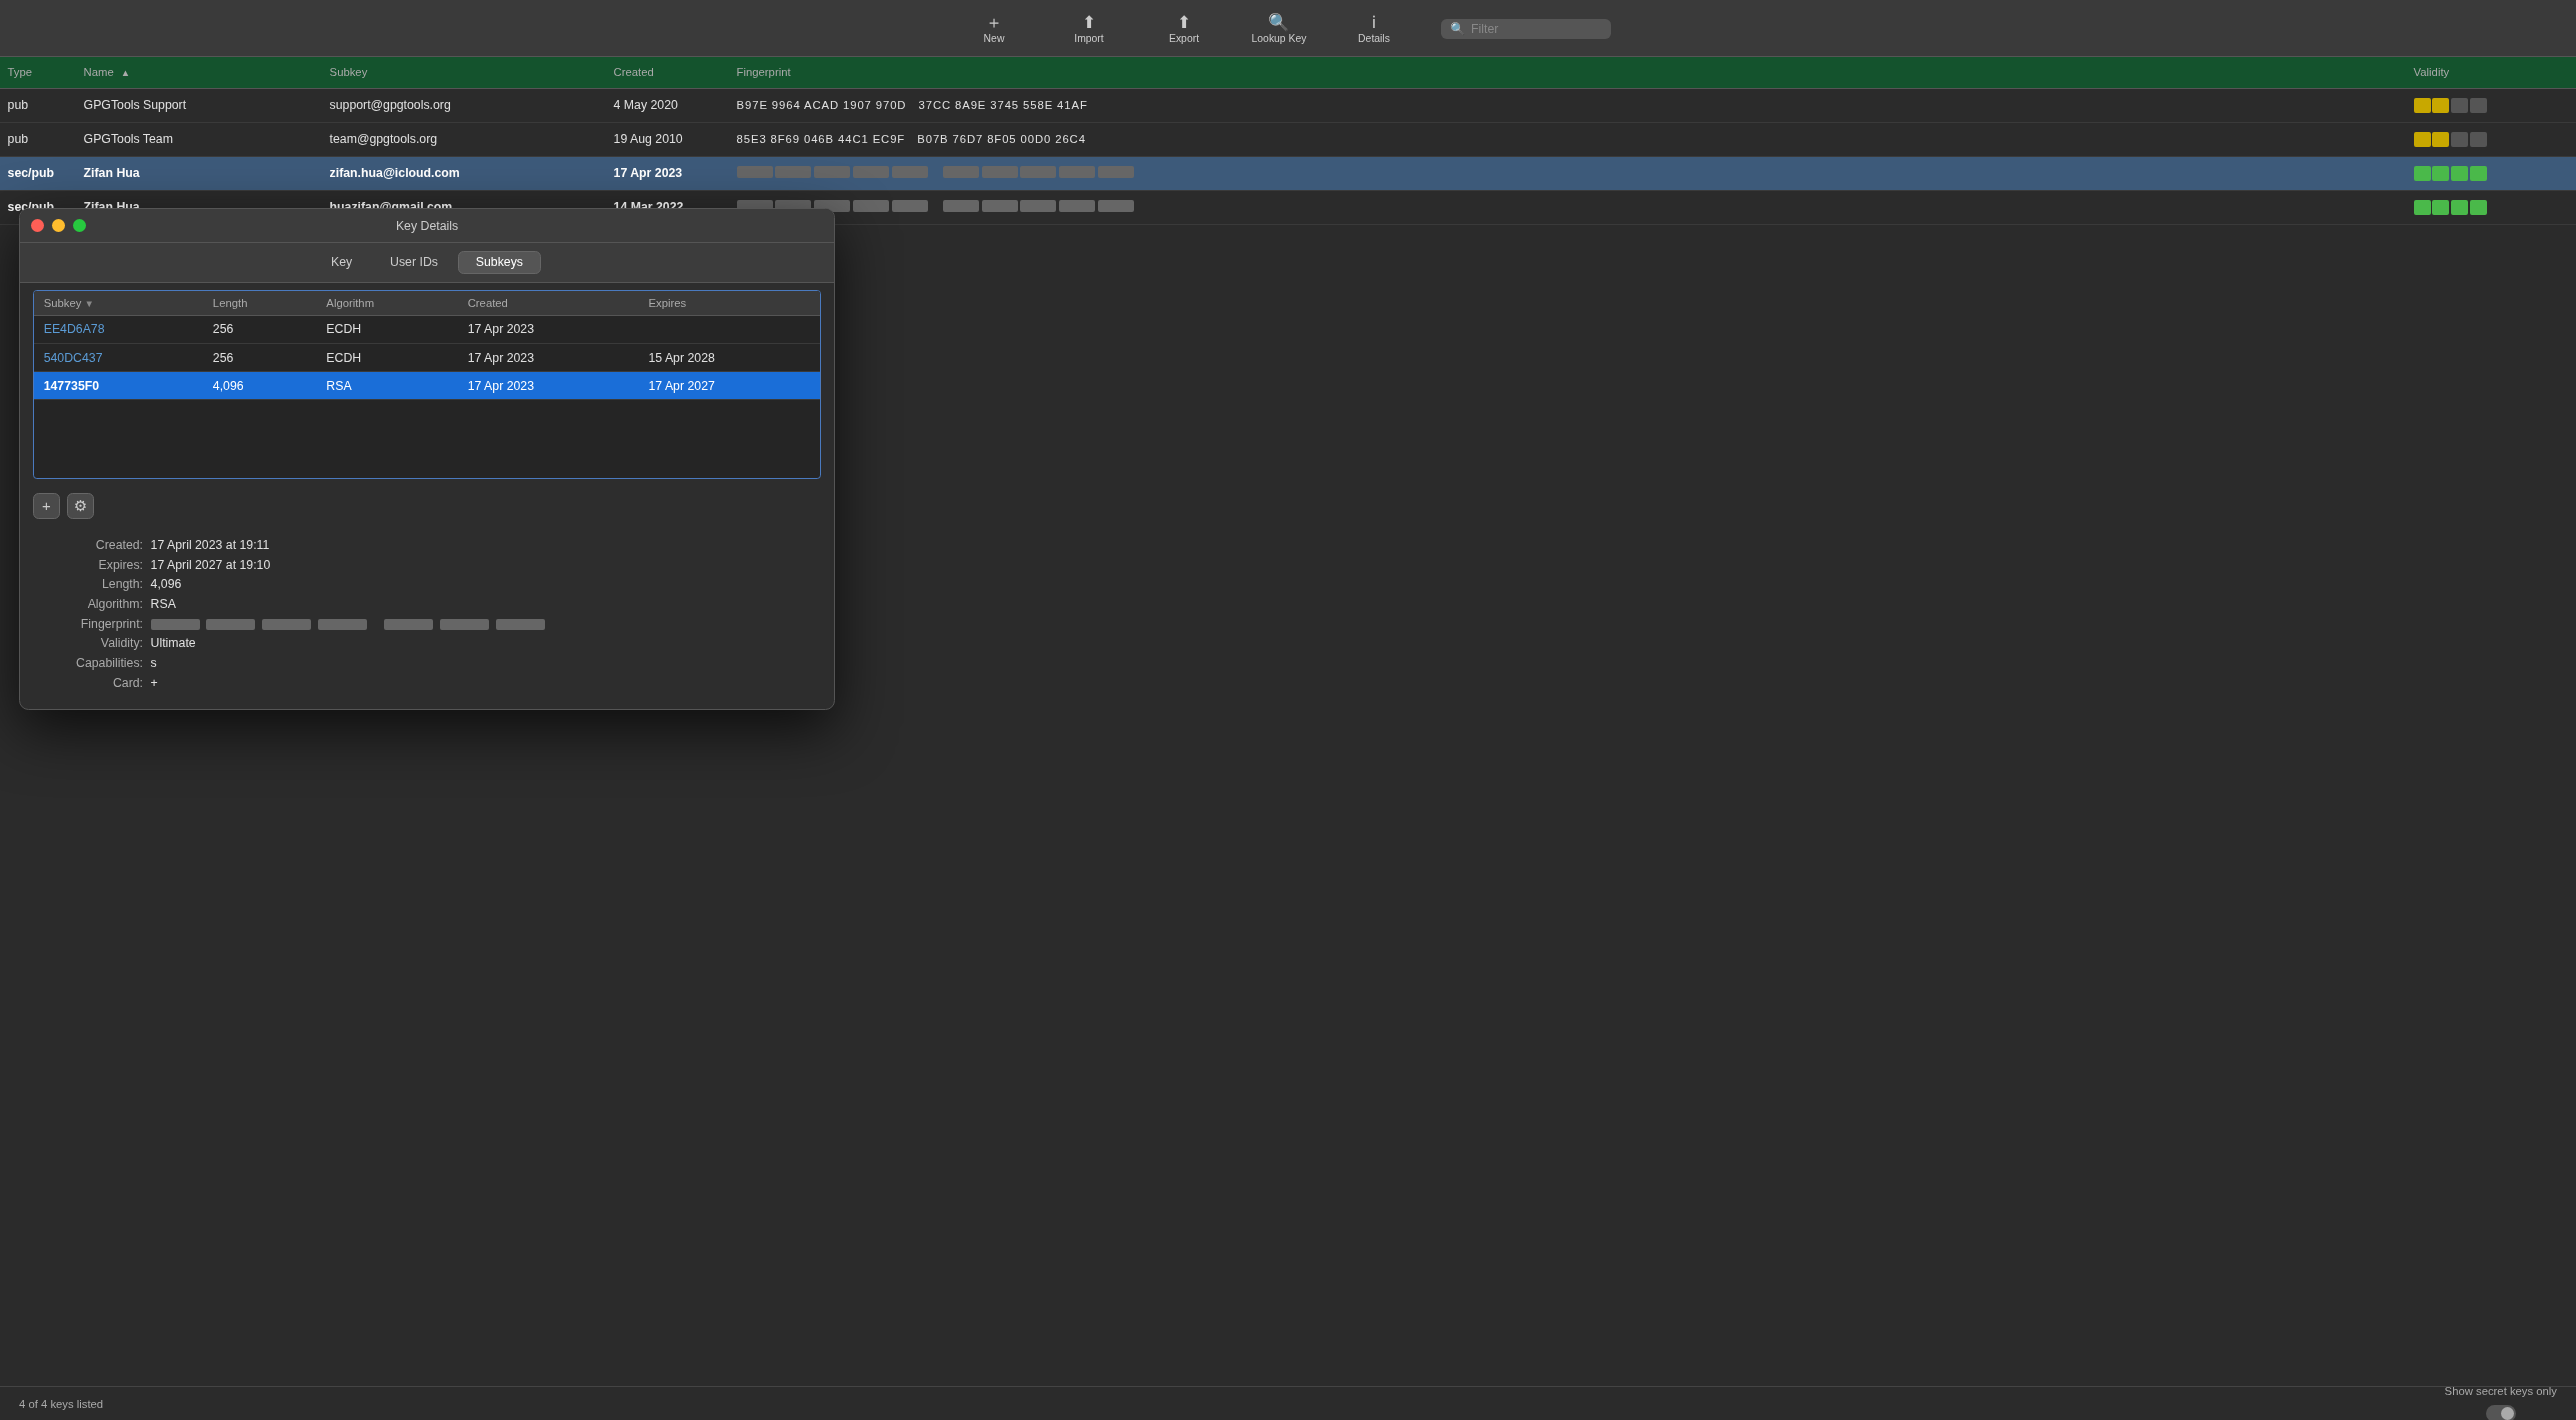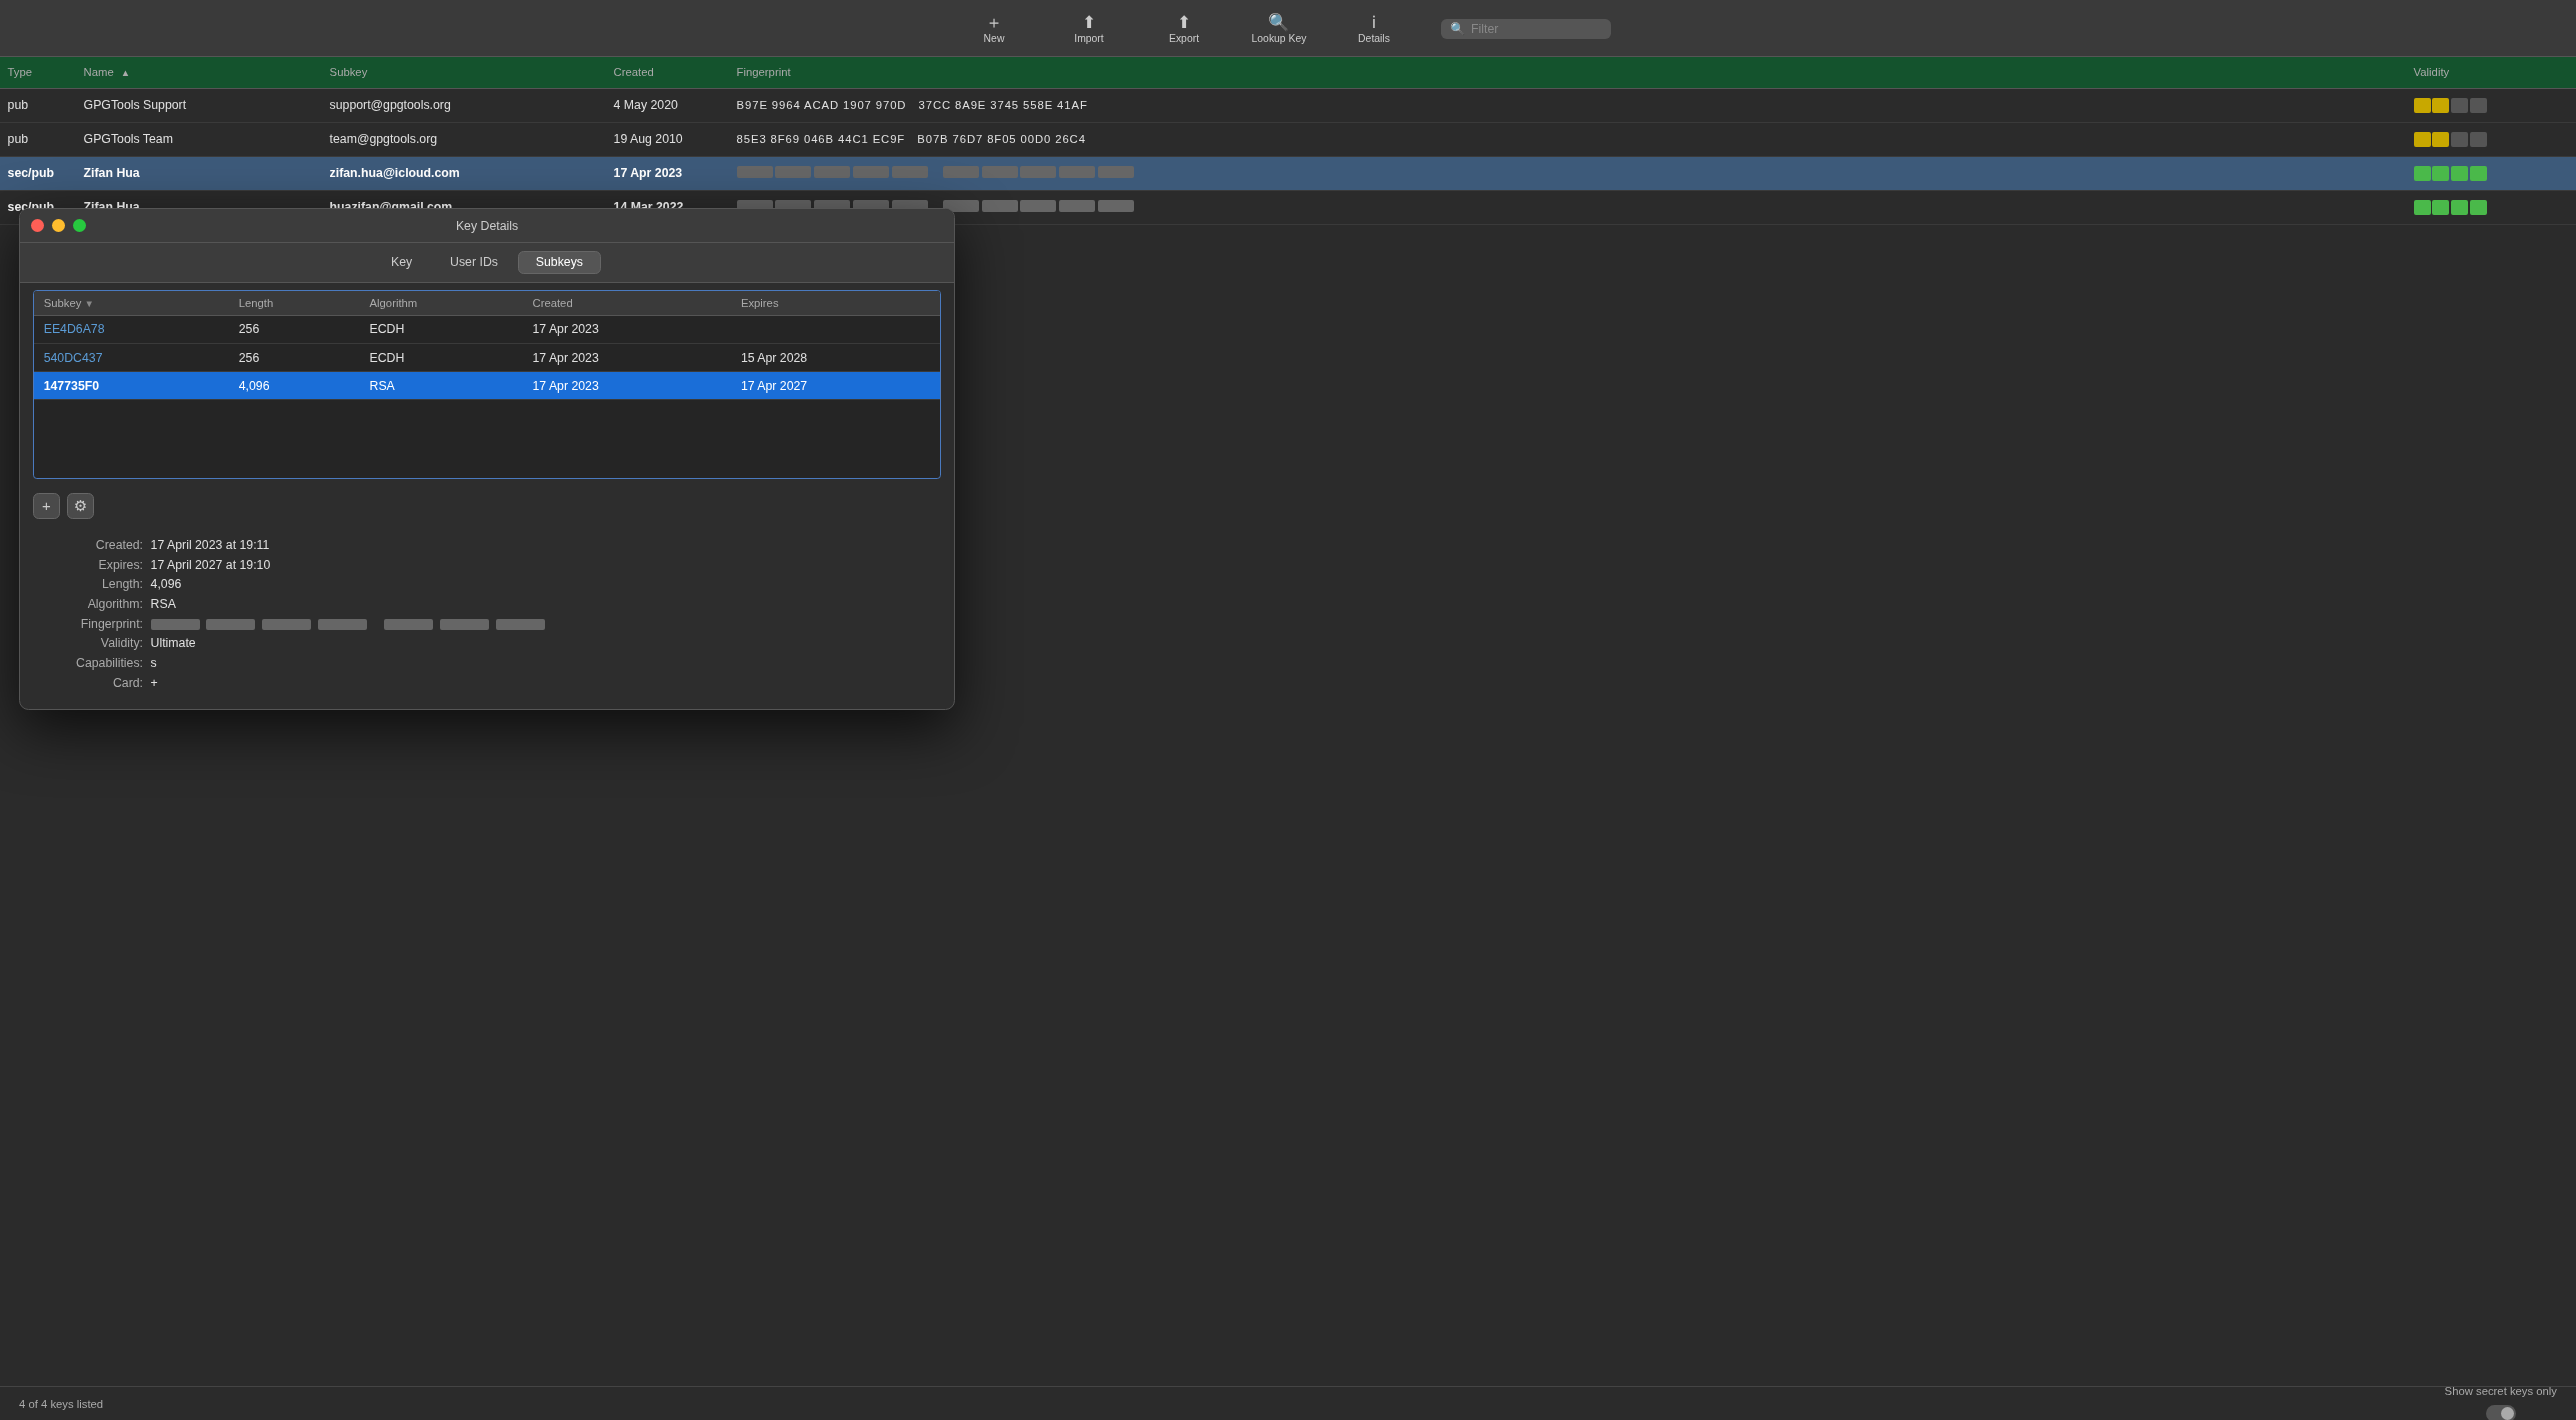--- a/index.html
+++ b/index.html
@@ -441,21 +441,21 @@
       <div class="validity-blocks">
         <div class="vblock bright-green"></div>
         <div class="vblock bright-green"></div>
         <div class="vblock bright-green"></div>
         <div class="vblock bright-green"></div>
       </div>
     </div>
   </div>
 </div>
 
-<div class="window" style="left: 19px; top: 208px; width: 936px; min-height: 492px;">
+<div class="window" style="left: 19px; top: 208px; width: 816px; min-height: 492px;">
   <div class="window-titlebar">
     <div class="window-controls">
       <div class="wc-btn wc-close"></div>
       <div class="wc-btn wc-min"></div>
       <div class="wc-btn wc-max"></div>
     </div>
     <span class="window-title">Key Details</span>
   </div>
 
   <div class="tabs">

